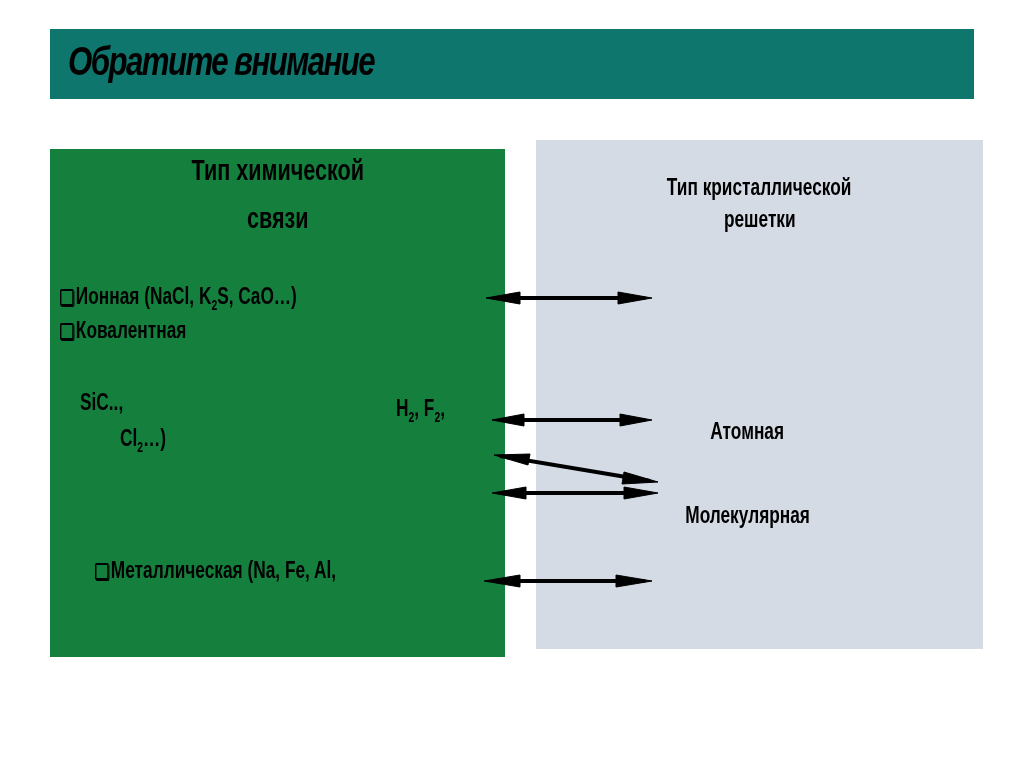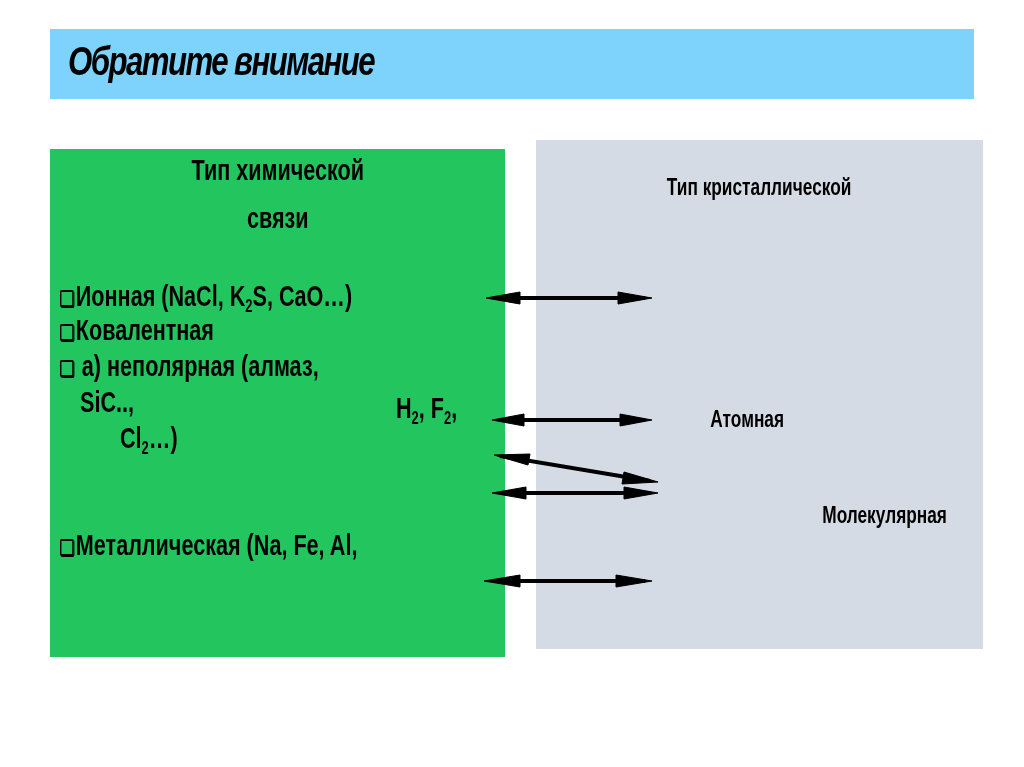--- a/index.html
+++ b/index.html
@@ -1,26 +1,26 @@
 <!DOCTYPE html>
 <html><head>
 <meta charset="utf-8">
 <style>
   html, body { margin:0; padding:0; }
   body { width:1024px; height:767px; background:#ffffff; position:relative; overflow:hidden;
          font-family:"Liberation Sans", sans-serif; }
-  .header { position:absolute; left:50px; top:29px; width:924px; height:70px; background:#7dd3fc; }
+  .header { position:absolute; left:50px; top:29px; width:924px; height:70px; background:#0f766e; }
   .header-title { position:absolute; left:18px; top:10px; font-size:40px; font-weight:bold; font-style:italic;
                   color:#000; letter-spacing:-2px; transform:scaleX(0.78); transform-origin:left center; white-space:nowrap; }
-  .panel-left { position:absolute; left:50px; top:149px; width:455px; height:508px; background:#22c55e; }
+  .panel-left { position:absolute; left:50px; top:149px; width:455px; height:508px; background:#15803d; }
   .panel-right { position:absolute; left:536px; top:140px; width:447px; height:509px; background:#d5dbe4; }
   .cond { font-weight:bold; color:#000; transform:scaleX(0.72); white-space:nowrap; }
   .left-title { position:absolute; left:0; width:455px; text-align:center; font-size:30px; }
   .left-title .cond { transform-origin:center; display:inline-block; }
-  .item { position:absolute; left:10px; font-size:30px; line-height:34px; }
+  .item { position:absolute; left:10px; font-size:24px; line-height:34px; }
   .item .cond { display:inline-block; transform-origin:left center; }
   .cb { display:inline-block; width:15px; height:13px; border:2px solid #000; border-radius:2px; margin-right:3px; vertical-align:middle; box-shadow:1px 1px 0 #000; }
   sub { font-size:60%; vertical-align:-6px; }
   .right-label { position:absolute; left:0; width:447px; text-align:center; font-size:24px; line-height:30px;margin-top:28px; }
   .right-label .cond { display:inline-block; transform-origin:center; }
   svg.arrows { position:absolute; left:0; top:0; width:1024px; height:767px; }
 </style>
 </head>
 <body>
 
@@ -31,41 +31,39 @@
 <div class="panel-left">
   <div class="left-title" style="top:4px;"><span class="cond">Тип химической</span></div>
   <div class="left-title" style="top:52px;"><span class="cond">связи</span></div>
 
   <div class="item" style="top:130px;">
     <span class="cond"><span class="cb"></span><span>Ионная (NaCl, K</span><sub>2</sub><span>S, CaO…)</span></span>
   </div>
   <div class="item" style="top:164px;">
     <span class="cond"><span class="cb"></span><span>Ковалентная</span></span>
   </div>
-  <div class="item" style="top:200px;">
-    <span class="cond"><span class="cb"></span><span> а) неполярная (алмаз,</span></span>
-  </div>
   <div class="item" style="top:236px; left:30px;text-align:right;">
     <span class="cond"><span>SiC..,</span></span>
   </div>
   <div class="item" style="top:242px; left:346px;">
     <span class="cond"><span>H</span><sub>2</sub><span>, F</span><sub>2</sub><span>,</span></span>
   </div>
   <div class="item" style="top:272px; left:30px;margin-left:40px;">
     <span class="cond"><span>Cl</span><sub>2</sub><span>…)</span></span>
   </div>
-  <div class="item" style="top:379px;">
+  <div class="item" style="top:404px;margin-left:35px;">
     <span class="cond"><span class="cb"></span><span>Металлическая (Na, Fe, Al,</span></span>
   </div>
 </div>
 
 <div class="panel-right">
   <div class="right-label" style="top:4px;"><span class="cond">Тип кристаллической</span></div>
-  <div class="right-label" style="top:236px; left:-12px;"><span class="cond">Атомная</span></div>
-  <div class="right-label" style="top:332px; left:-12px;text-align:right;"><span class="cond">Молекулярная</span></div>
+  <div class="right-label" style="top:36px;"><span class="cond">решетки</span></div>
+  <div class="right-label" style="top:248px; left:-12px;"><span class="cond">Атомная</span></div>
+  <div class="right-label" style="top:332px; left:-12px;"><span class="cond">Молекулярная</span></div>
 </div>
 
 <svg class="arrows" viewBox="0 0 1024 767">
   <g fill="#000" stroke="#000">
 
     <g>
       <line x1="500" y1="298" x2="645" y2="298" stroke-width="4"></line>
       <polygon points="486,298 520,292 520,304"></polygon>
       <polygon points="652,298 618,292 618,304"></polygon>
     </g>

